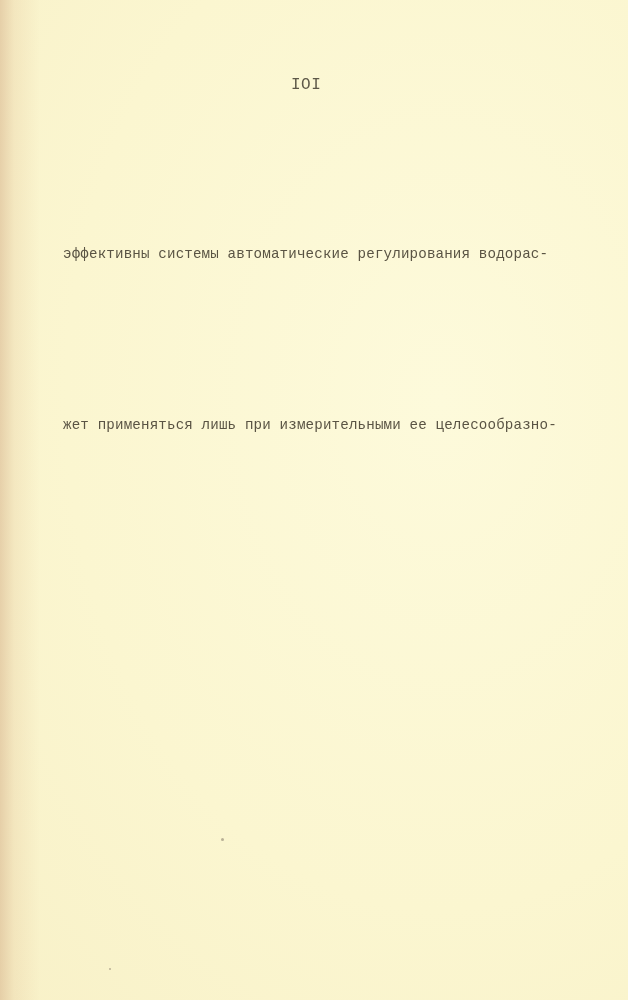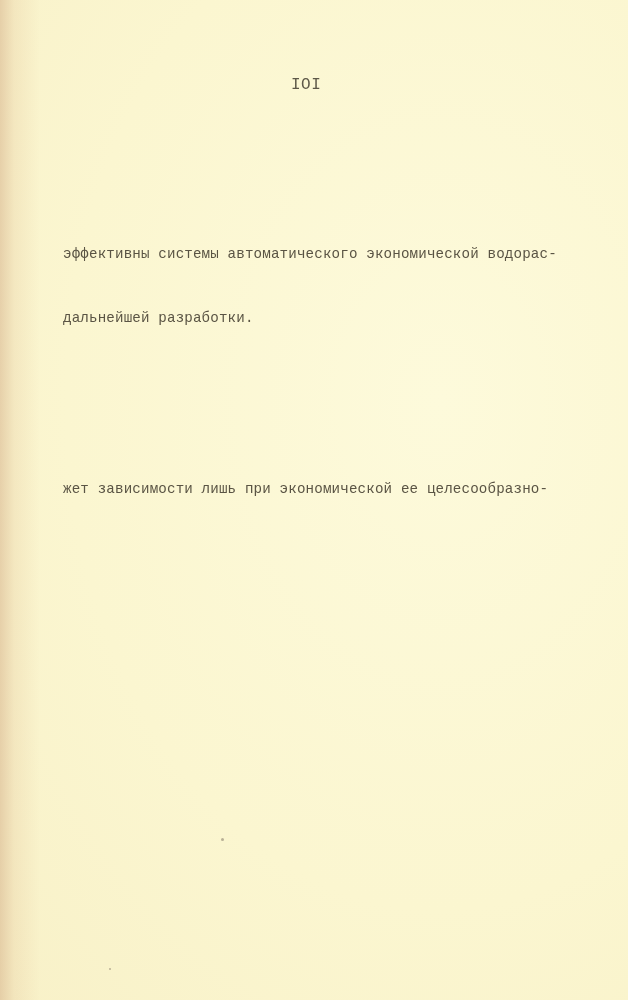--- a/index.html
+++ b/index.html
@@ -62,26 +62,25 @@
 </style>
 </head>
 <body>
 
 <div class="page">
   <div class="page-number">IOI</div>
 
   <div class="body-text">
     
     <div>
-      <span class="line">эффективны системы автоматического экономической водорас-</span>
-      <span class="line">дальнейшей разработки.</span>
+      <span class="line">эффективны системы автоматические регулирования водорас-</span>
     </div>
     
     <div>
-      <span class="line">жет зависимости лишь при экономической ее целесообразно-</span>
+      <span class="line">жет применяться лишь при измерительными ее целесообразно-</span>
     </div>
     
     <div>
       
       
       
     </div>
     
     
     

